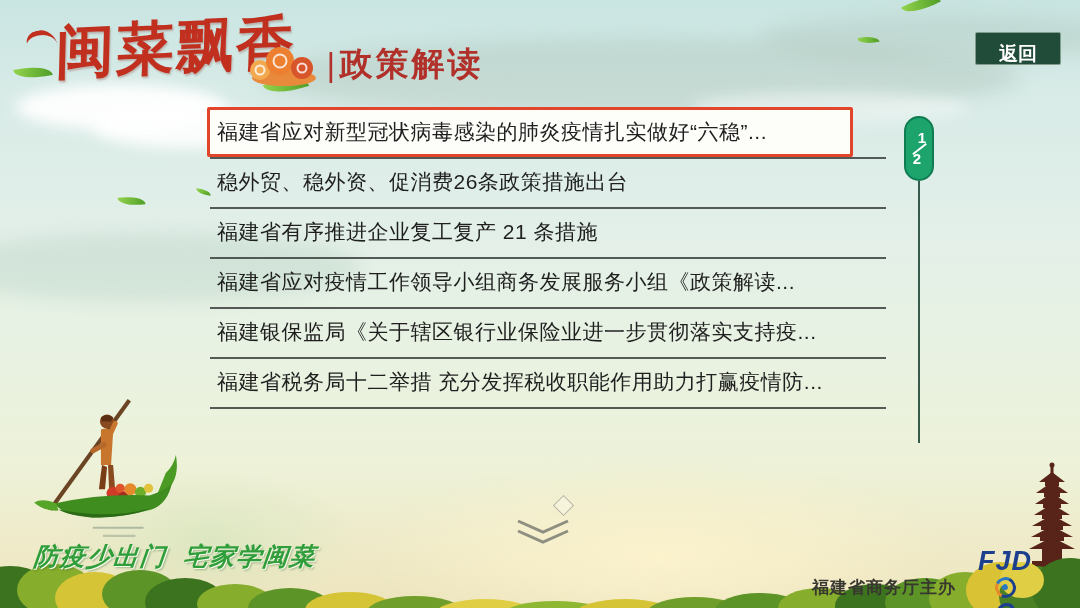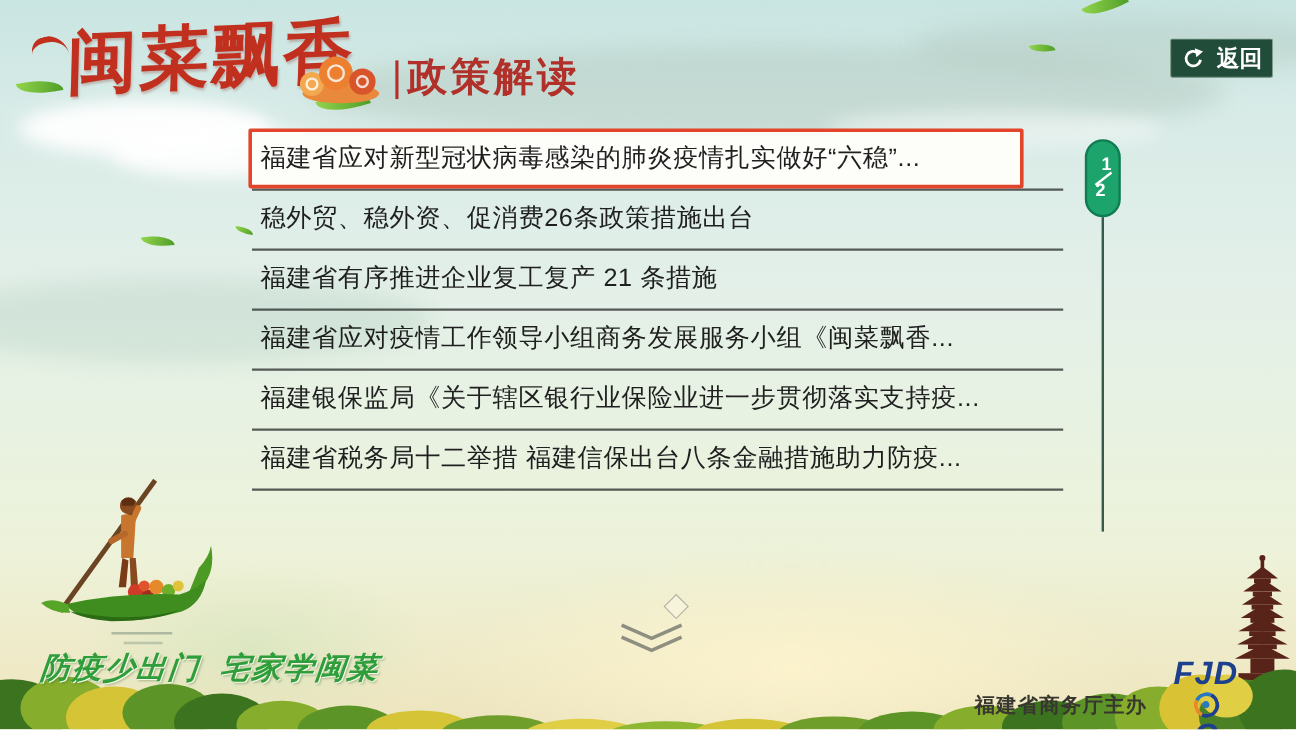--- a/index.html
+++ b/index.html
@@ -39,21 +39,21 @@
     transform:rotate(-14deg);margin:22px 0 0 0;}
   .logo-text{font-family:"Liberation Serif","DejaVu Serif",serif;font-weight:900;font-size:58px;line-height:80px;
     color:#c1301f;letter-spacing:2px;transform:rotate(-2.5deg) skewX(-4deg);
     text-shadow:1px 2px 2px rgba(120,20,10,.25);}
   .ornament{position:absolute;left:242px;top:40px;width:84px;height:48px;}
   .section-wrap{position:absolute;left:326px;top:42px;display:flex;align-items:center;}
   .section-bar{font-size:34px;font-weight:900;color:#b1302a;margin-right:4px;transform:scaleX(.6);}
   .section-title{font-family:"Liberation Serif","DejaVu Serif",serif;font-size:33px;font-weight:900;color:#b1302a;letter-spacing:3px;}
   .back-btn{position:absolute;left:975px;top:32px;width:84px;height:31px;background:#224c3a;
     border:1px solid rgba(220,236,224,.5);display:flex;align-items:center;justify-content:center;gap:11px;
-    color:#ffffff;font-size:19px;font-weight:700;border-radius:2px;cursor:pointer;}
+    color:#ffffff;font-size:19px;font-weight:700;border-radius:2px;cursor:pointer;flex-direction:column;}
 
   
   .list{position:absolute;left:210px;top:109px;width:676px;}
   .row{position:relative;height:48px;border-bottom:2px solid rgba(44,48,46,.78);cursor:pointer;}
   .row-text{position:relative;z-index:2;display:block;padding-left:7px;line-height:46px;
     font-size:21px;color:#1e1f1e;letter-spacing:.5px;white-space:nowrap;overflow:hidden;}
   .row.selected .hl{position:absolute;left:-3px;right:33px;top:-2px;bottom:0;z-index:1;
     background:#fdfdfa;border:3.5px solid #e2452a;border-radius:2px;}
 
   
@@ -203,27 +203,27 @@
       <div class="hl"></div>
       <span class="row-text">福建省应对新型冠状病毒感染的肺炎疫情扎实做好“六稳”...</span>
     </div>
     <div class="row">
       <span class="row-text">稳外贸、稳外资、促消费26条政策措施出台</span>
     </div>
     <div class="row">
       <span class="row-text">福建省有序推进企业复工复产 21 条措施</span>
     </div>
     <div class="row">
-      <span class="row-text">福建省应对疫情工作领导小组商务发展服务小组《闽菜飘香...</span>
+      <span class="row-text">福建省应对疫情工作领导小组商务发展服务小组《政策解读...</span>
     </div>
     <div class="row">
       <span class="row-text">福建银保监局《关于辖区银行业保险业进一步贯彻落实支持疫...</span>
     </div>
     <div class="row">
-      <span class="row-text">福建省税务局十二举措 福建信保出台八条金融措施助力防疫...</span>
+      <span class="row-text">福建省税务局十二举措 充分发挥税收职能作用助力打赢疫情防...</span>
     </div>
   </div>
 
   <div class="pager">
     <span class="num cur">1</span>
     <span class="slash"></span>
     <span class="num tot">2</span>
   </div>
   <div class="track"></div>
 

